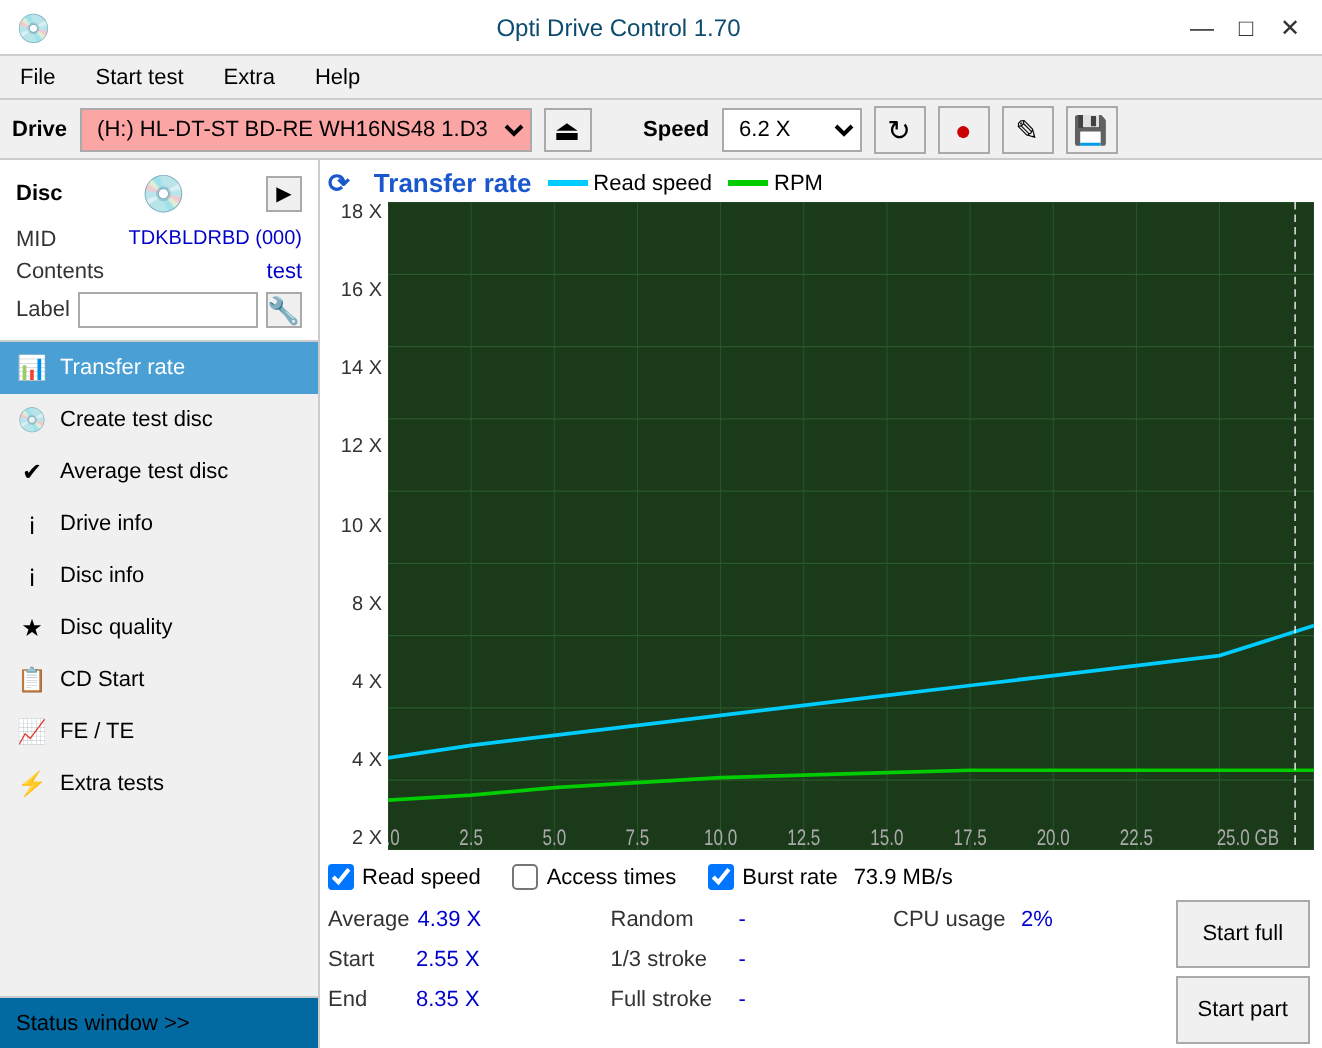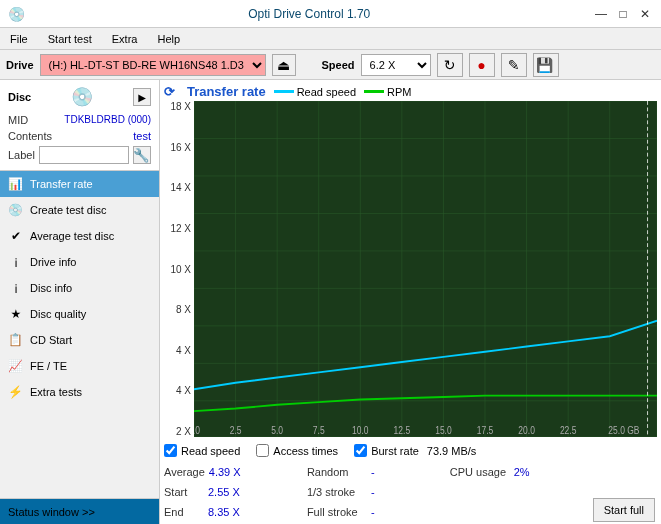--- a/index.html
+++ b/index.html
@@ -308,21 +308,21 @@
       align-items: center;
       height: 20px;
       gap: 4px;
     }
     .stats-label { color: #333; min-width: 40px; }
     .stats-val { color: #0000cc; min-width: 40px; }
     .stats-label2 { color: #333; min-width: 60px; }
     .stats-val2 { color: #0000cc; }
 
     .start-btn {
-      height: 24px;
+      height: 34px;
       padding: 0 10px;
       font-size: 11px;
       border: 1px solid #aaa;
       background: #f0f0f0;
       cursor: pointer;
       white-space: nowrap;
     }
   </style>
 </head>
 <body>
@@ -566,16 +566,17 @@
         <div class="stats-row">
           <span class="stats-label2"></span>
         </div>
         <div class="stats-row">
           <span class="stats-label2"></span>
         </div>
       </div>
 
       <div class="stats-col" style="flex:0 0 auto; display:flex; flex-direction:column; justify-content:flex-end; gap:4px; padding-right:6px;">
         <button class="start-btn">Start full</button>
+        <button class="start-btn">Start part</button>
       </div>
     </div>
   </div>
 </div>
 
 </body></html>

